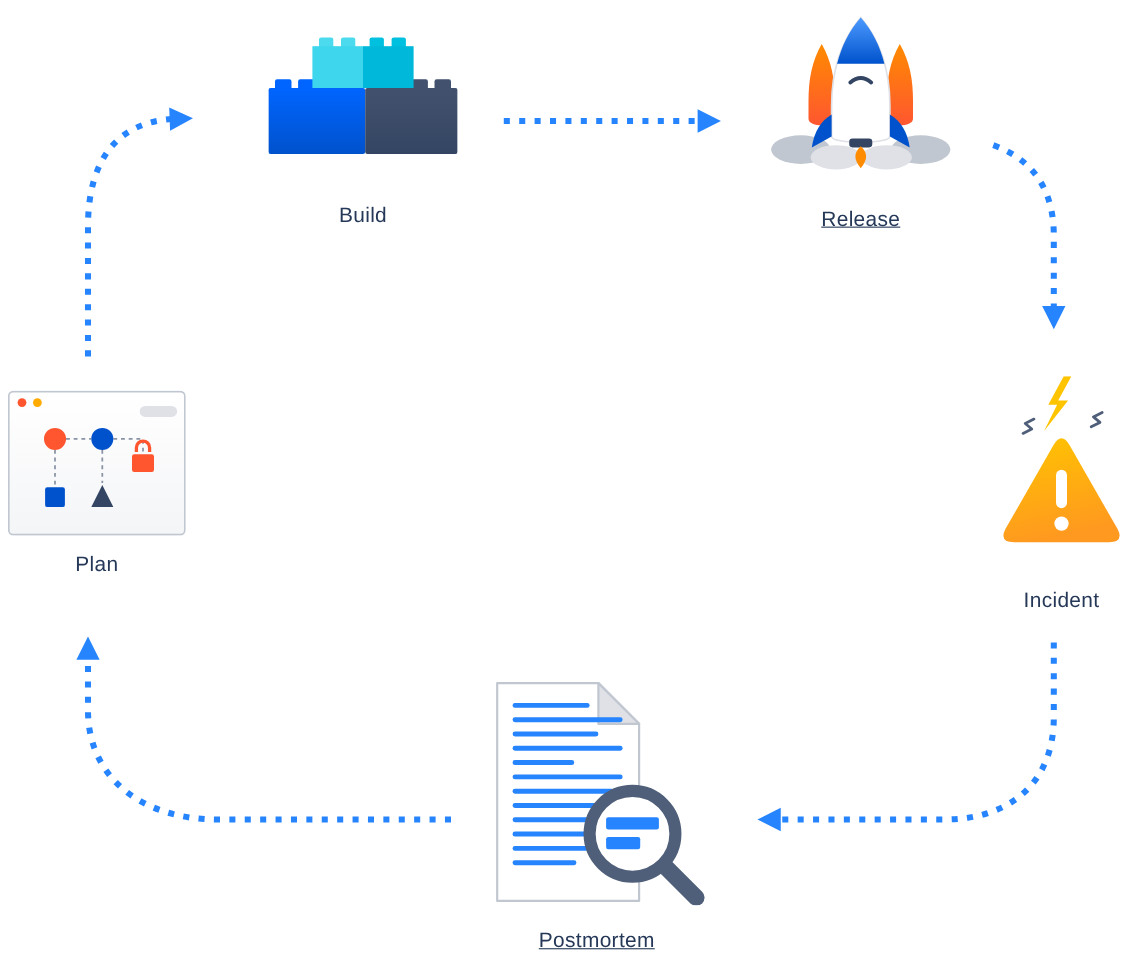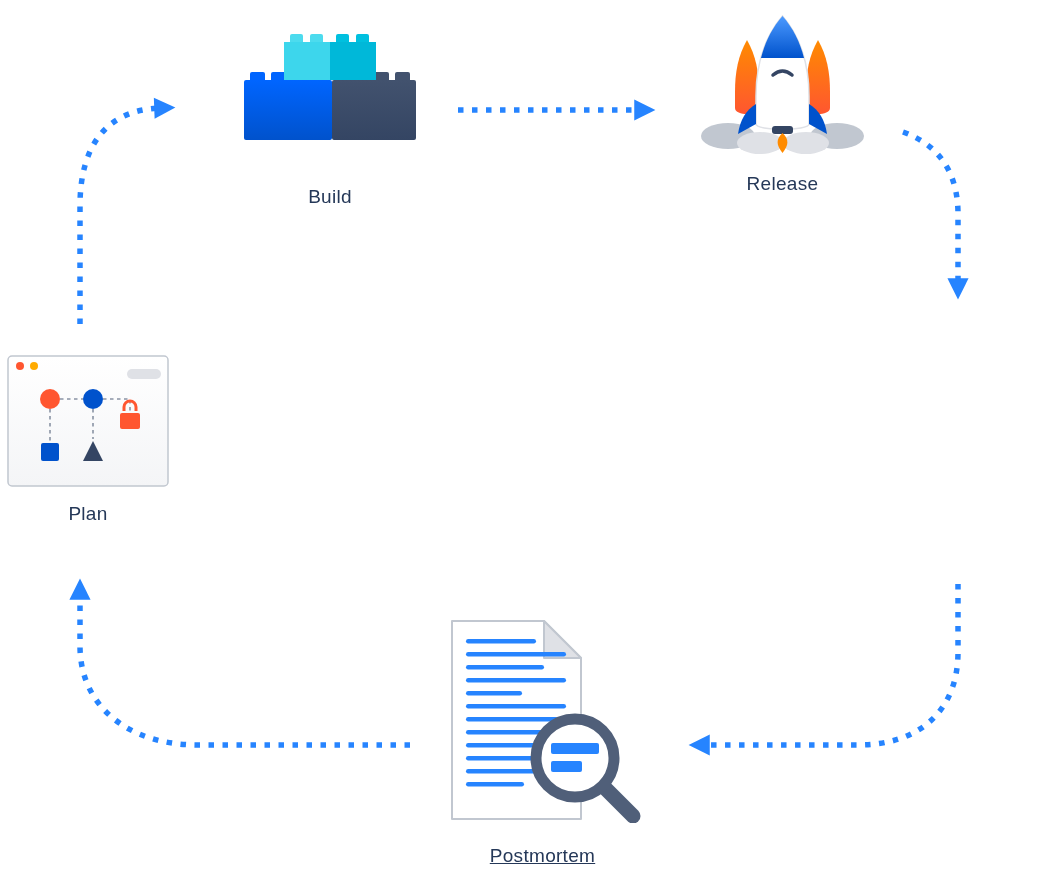--- a/index.html
+++ b/index.html
@@ -38,21 +38,21 @@
     line-height:22px;
     text-align:center;
     white-space:nowrap;
   }
   #stage-build      { left:244px; top:28px;  width:172px; }
   #stage-release    { left:700px; top:12px;  width:165px; }
   #stage-incident   { left:904px; top:342px; width:122px; }
   #stage-postmortem { left:440px; top:618px; width:205px; }
   #stage-plan       { left:5px;   top:355px; width:166px; }
   #stage-build      .stage-label { margin-top:46px; }
-  #stage-release    .stage-label { margin-top:16px; }
+  #stage-release    .stage-label { margin-top:32px;text-decoration:underline; }
   #stage-incident   .stage-label { margin-top:26px; }
   #stage-postmortem .stage-label { margin-top:22px;text-decoration:underline; }
   #stage-plan       .stage-label { margin-top:16px; }
 </style>
 </head>
 <body>
 
 <div class="canvas">
 
   <svg class="arrows-layer" viewBox="0 0 1038 882" xmlns="http://www.w3.org/2000/svg">
@@ -132,20 +132,41 @@
       <g>
         <path d="M56,92 C46,98 40,108 38,122 L56,112 Z" fill="#0052CC"></path>
         <path d="M109,92 C119,98 125,108 127,122 L109,112 Z" fill="#0052CC"></path>
         <rect x="72" y="114" width="21" height="8" rx="3" fill="#344563"></rect>
         <path d="M82.5,141 C76,133 76,127 82.5,121 C89,127 89,133 82.5,141 Z" fill="#FF8B00"></path>
       </g>
     </svg>
     <span class="stage-label">Release</span>
   </div>
 
+  <div class="stage" id="stage-incident">
+    <svg width="122" height="168" viewBox="0 0 122 168" xmlns="http://www.w3.org/2000/svg">
+      <defs>
+        <linearGradient id="gTri" x1="0" y1="0" x2="0.25" y2="1">
+          <stop offset="0" stop-color="#FFC400"></stop>
+            <stop offset="1" stop-color="#FF991F"></stop>
+        </linearGradient>
+      </defs>
+      <g stroke="#505F79" stroke-width="2.5" fill="none" stroke-linecap="round" stroke-linejoin="round">
+        <path d="M26,52 l8,-4 -6,-5 8,-4"></path>
+        <path d="M88,46 l8,-4 -6,-5 8,-4"></path>
+      </g>
+      <polygon points="63,0 49,26 57,26 45,50 67,22 58,22 70,0" fill="#FFC400"></polygon>
+      <path d="M53.5,63 Q61,50 68.5,63 L112,139 Q118,151 104,151 L18,151 Q4,151 10,139 Z" fill="url(#gTri)"></path>
+      <g>
+        <rect x="56" y="85" width="10" height="35" rx="5" fill="#FFFFFF"></rect>
+        <circle cx="61" cy="134" r="6.5" fill="#FFFFFF"></circle>
+      </g>
+    </svg>
+    <span class="stage-label">Incident</span>
+  </div>
 
   <div class="stage" id="stage-postmortem">
     <svg width="205" height="205" viewBox="0 0 205 205" xmlns="http://www.w3.org/2000/svg">
       <g>
         <path d="M12,3 H104 L141,40 V201 H12 Z" fill="#FFFFFF" stroke="#C1C7D0" stroke-width="2" stroke-linejoin="round"></path>
         <path d="M104,3 L141,40 H104 Z" fill="#DFE1E6" stroke="#C1C7D0" stroke-width="2" stroke-linejoin="round"></path>
       </g>
       <g fill="#2684FF">
         <rect x="26" y="21" width="70" height="4.5" rx="2.2"></rect>
         <rect x="26" y="34" width="100" height="4.5" rx="2.2"></rect>

